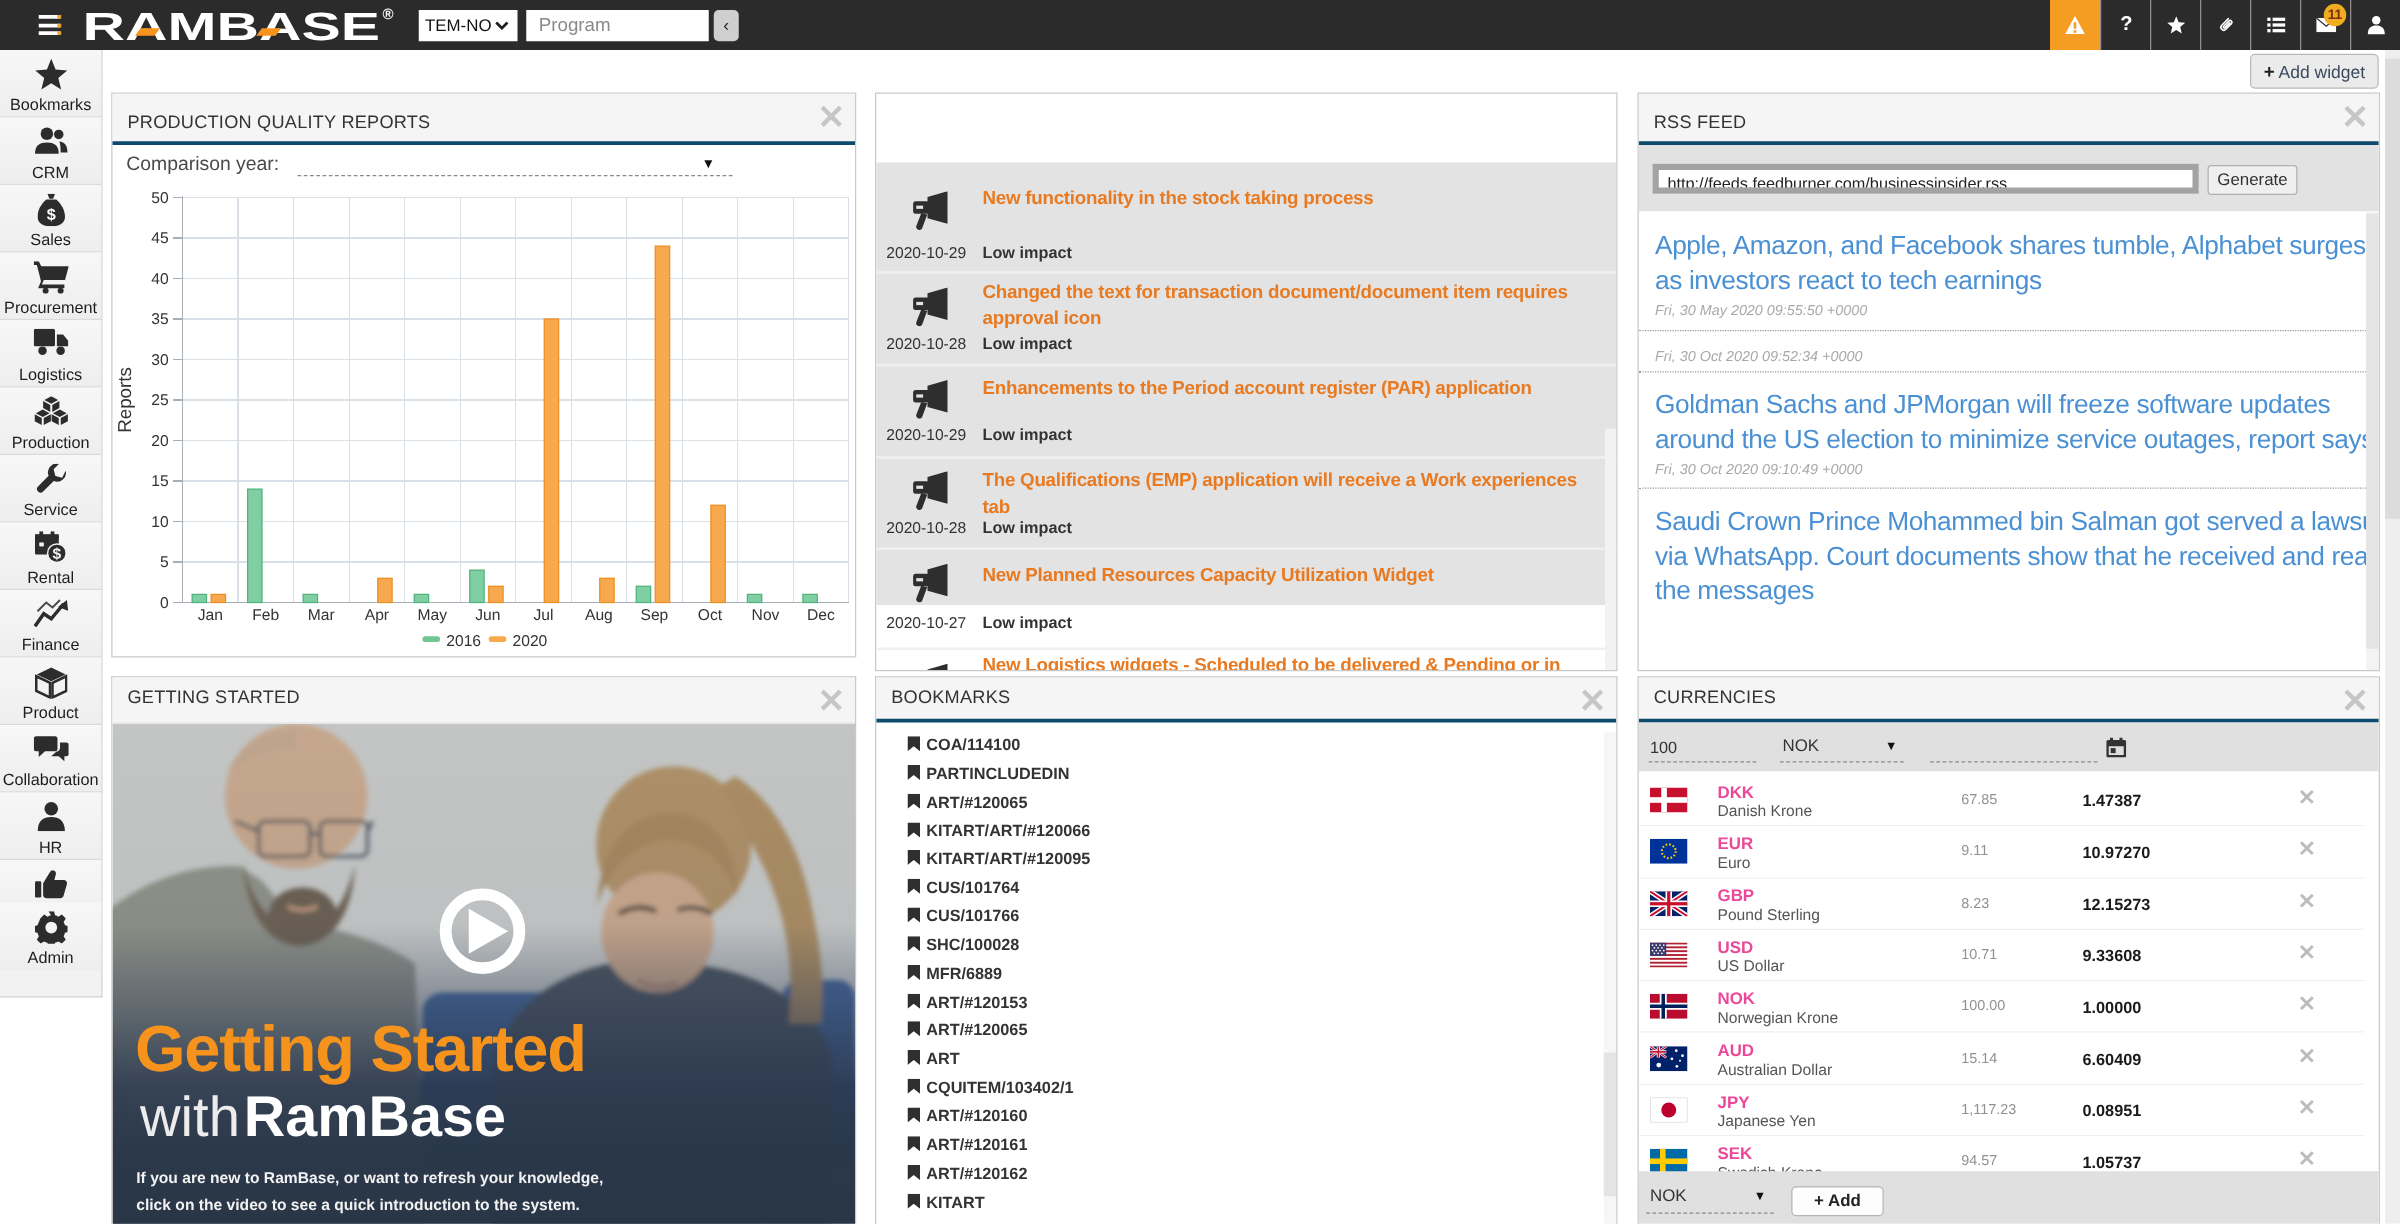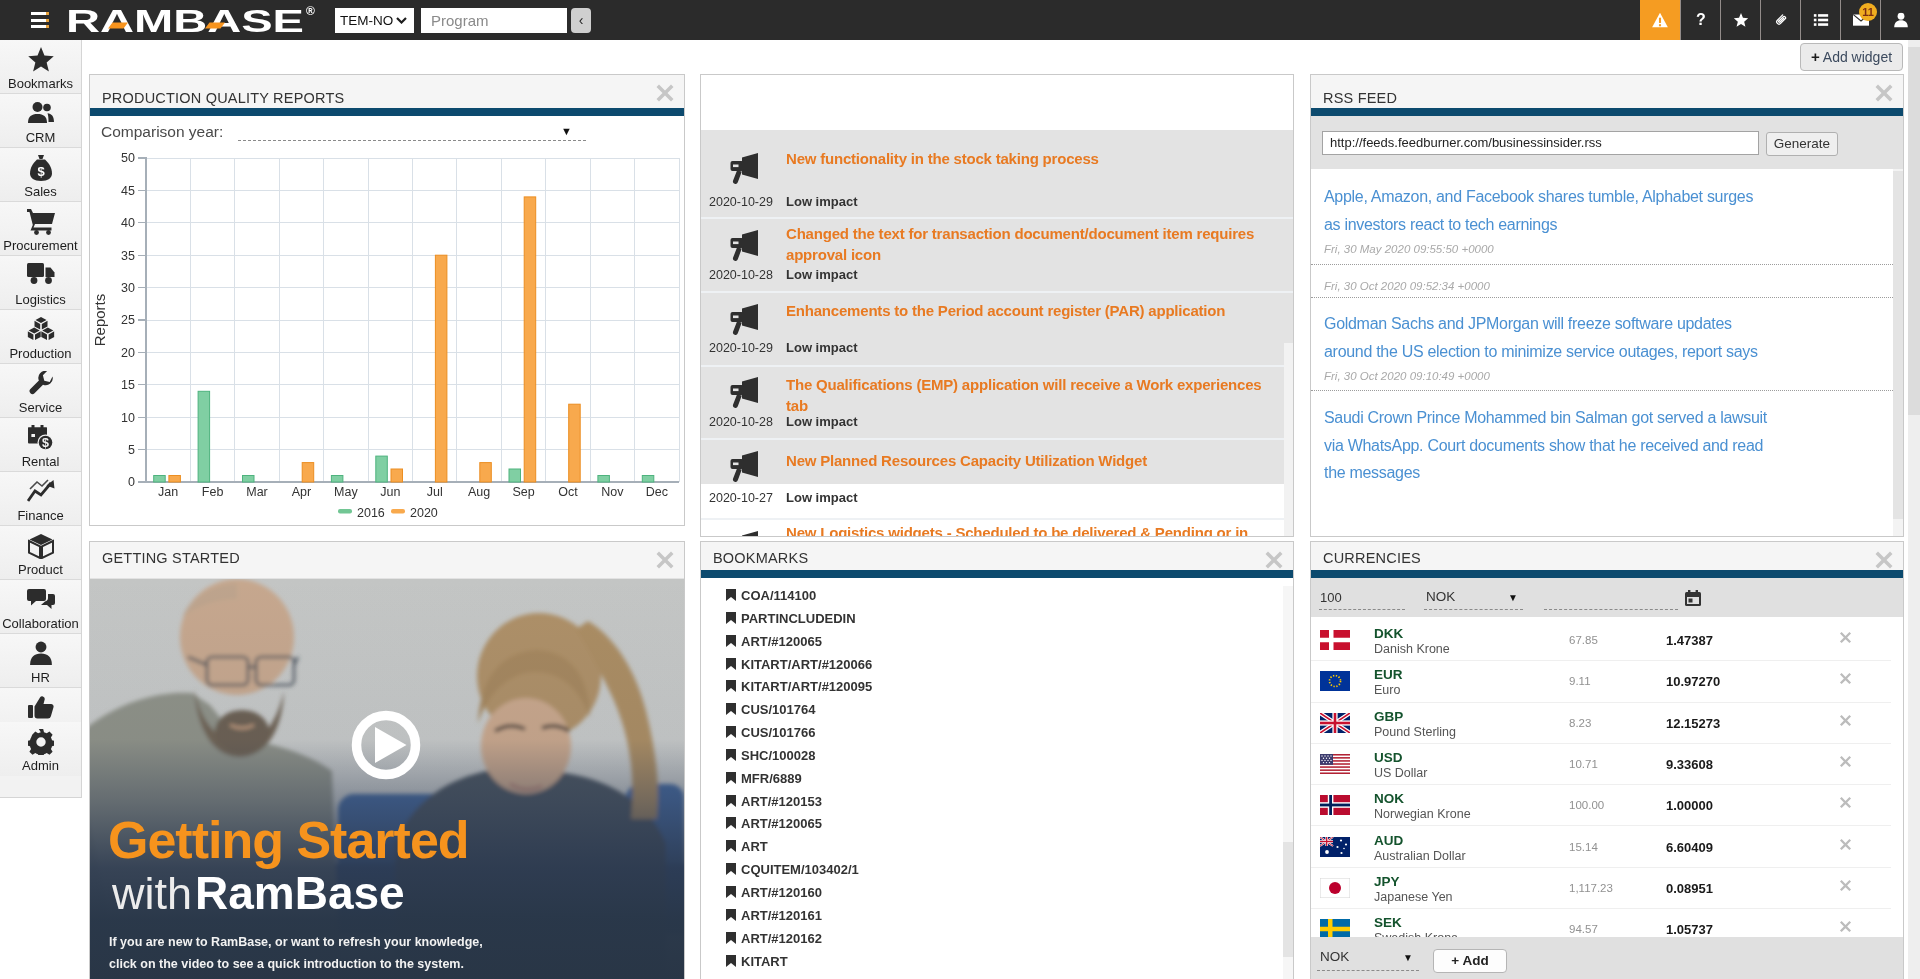--- a/index.html
+++ b/index.html
@@ -34,21 +34,21 @@
 
 #sidebar { position:absolute; left:0; top:40px; width:82px; height:758px; background:#f2f2f2;
   border-right:1px solid #d5d5d5; border-bottom:1px solid #d5d5d5; }
 .sbitem { position:absolute; left:0; width:81px; height:54px; border-bottom:1px solid #dadada;
   text-align:center; background:linear-gradient(#f7f7f7,#eeeeee); }
 .sbitem svg { position:absolute; left:50%; top:7px; transform:translateX(-50%); }
 .sbitem .sblabel { position:absolute; left:0; right:0; top:36px; font-size:13px; color:#1d1d1d; }
 
 
 .widget { position:absolute; background:#fff; border:1px solid #c9c9c9; }
-.whead { position:relative; height:41px; background:#f5f5f5; border-bottom:8px solid #0c4a6e; }
+.whead { position:relative; height:41px; background:#f5f5f5; border-bottom:3px solid #0c4a6e; }
 .row2 .whead { height:36px; }
 .nohl .whead { height:37px; border-bottom:1px solid #e2e2e2; }
 .whead .wtitle { position:absolute; left:12px; top:15px; font-size:14.5px; color:#333; letter-spacing:0.2px; }
 .row2 .whead .wtitle { top:8px; }
 .whead .wx { position:absolute; right:9px; top:8px; width:20px; height:20px; }
 .wx svg { display:block; }
 
 
 #w-chart { left:89px; top:74px; width:596px; height:452px; }
 #cmpyear { position:absolute; left:11px; top:48px; font-size:15.5px; color:#4a4a4a; }
@@ -62,27 +62,27 @@
 .nicon { position:absolute; left:27px; }
 .ndate { position:absolute; left:8px; width:72px; font-size:12.5px; color:#333; }
 .ntitle { position:absolute; left:85px; font-size:15px; letter-spacing:-0.2px; font-weight:bold; color:#e87a22; line-height:20.8px; white-space:nowrap; }
 .nimpact { position:absolute; left:85px; font-size:13px; font-weight:bold; color:#333; }
 #news-thumb { position:absolute; left:583px; top:213px; width:9px; height:207px; background:#f2f2f2; }
 
 
 #w-rss { left:1310px; top:74px; width:594px; height:463px; overflow:hidden; }
 #rss-bar { position:absolute; left:0; top:41px; width:592px; height:53px; background:#e2e2e2; }
 #rss-input { position:absolute; left:11px; top:15px; width:437px; height:24px; background:#fff;
-  border:1px solid #a3a3a3; font-size:13px; color:#222; line-height:22px; padding-left:7px;
+  border:5px solid #a3a3a3; font-size:13px; color:#222; line-height:22px; padding-left:7px;
   white-space:nowrap; overflow:hidden; }
 #rss-gen { position:absolute; left:455px; top:16px; width:72px; height:24px; background:#efefef;
   border:1px solid #b0b0b0; border-radius:3px; font-size:13.5px; color:#333; text-align:center; line-height:22px; }
 #rssbody { position:absolute; left:0; top:94px; width:582px; height:363px; overflow:hidden; }
 .rssitem { padding:12px 13px 6px 13px; border-bottom:1px dotted #9c9c9c; }
-.rsstitle { font-size:16px; letter-spacing:-0.3px; color:#4a90d2; line-height:27.5px; white-space:nowrap; }
+.rsstitle { font-size:21px; letter-spacing:-0.3px; color:#4a90d2; line-height:27.5px; white-space:nowrap; }
 .rssdate { font-size:11.5px; font-style:italic; color:#a9a9a9; line-height:15px; margin-top:4px; }
 
 
 #w-gs { left:89px; top:541px; width:596px; height:439px; border-bottom:none; }
 #gs-img { position:absolute; left:0; top:37px; width:594px; height:401px; overflow:hidden; }
 #gs-img svg { display:block; }
 
 
 #w-bm { left:700px; top:541px; width:594px; height:439px; border-bottom:none; overflow:hidden; }
 #bmlist { position:absolute; left:25px; top:43px; }
@@ -98,21 +98,21 @@
 #cur-bar .arr { position:absolute; left:197px; top:14px; font-size:10px; color:#111; }
 #cur-foot { position:absolute; left:0; top:395px; width:592px; height:43px; background:#e0e0e0; }
 #cur-foot .tnok { position:absolute; left:9px; top:12px; font-size:13.5px; color:#333; }
 #cur-foot .arr { position:absolute; left:92px; top:15px; font-size:10px; color:#111; }
 #cur-foot .dash { position:absolute; left:6px; top:33px; width:102px; border-bottom:1px dashed #8a8a8a; }
 #addbtn { position:absolute; left:122px; top:12px; width:74px; height:24px; background:#fdfdfd;
   border:1px solid #b5b5b5; border-radius:4px; font-size:13.5px; font-weight:bold; color:#222;
   text-align:center; line-height:22px; }
 .currow { position:absolute; left:0; width:580px; height:41.3px; border-bottom:1px solid #efefef; background:#fff; }
 .cflag { position:absolute; left:9px; top:10px; }
-.ccode { position:absolute; left:63px; top:6px; font-size:13.5px; font-weight:bold; color:#14532d; }
+.ccode { position:absolute; left:63px; top:6px; font-size:13.5px; font-weight:bold; color:#ec4899; }
 .cname { position:absolute; left:63px; top:22px; font-size:12.5px; color:#555; }
 .cval { position:absolute; left:258px; top:14px; font-size:11.5px; color:#919191; }
 .crate { position:absolute; left:355px; top:13px; font-size:13px; font-weight:bold; color:#1a1a1a; }
 .cx { position:absolute; left:528px; top:11px; }
 
 
 #addw { position:absolute; left:1800px; top:43px; width:103px; height:28px; background:#ebebeb;
   border:1px solid #b9b9b9; border-radius:4px; font-size:14px; color:#3c4a5e; text-align:center; line-height:26px; }
 #addw b { color:#1d1d1d; font-size:15px; }
 #pg-scroll { position:absolute; left:1908px; top:40px; width:12px; height:939px; background:#eeeeee; }

